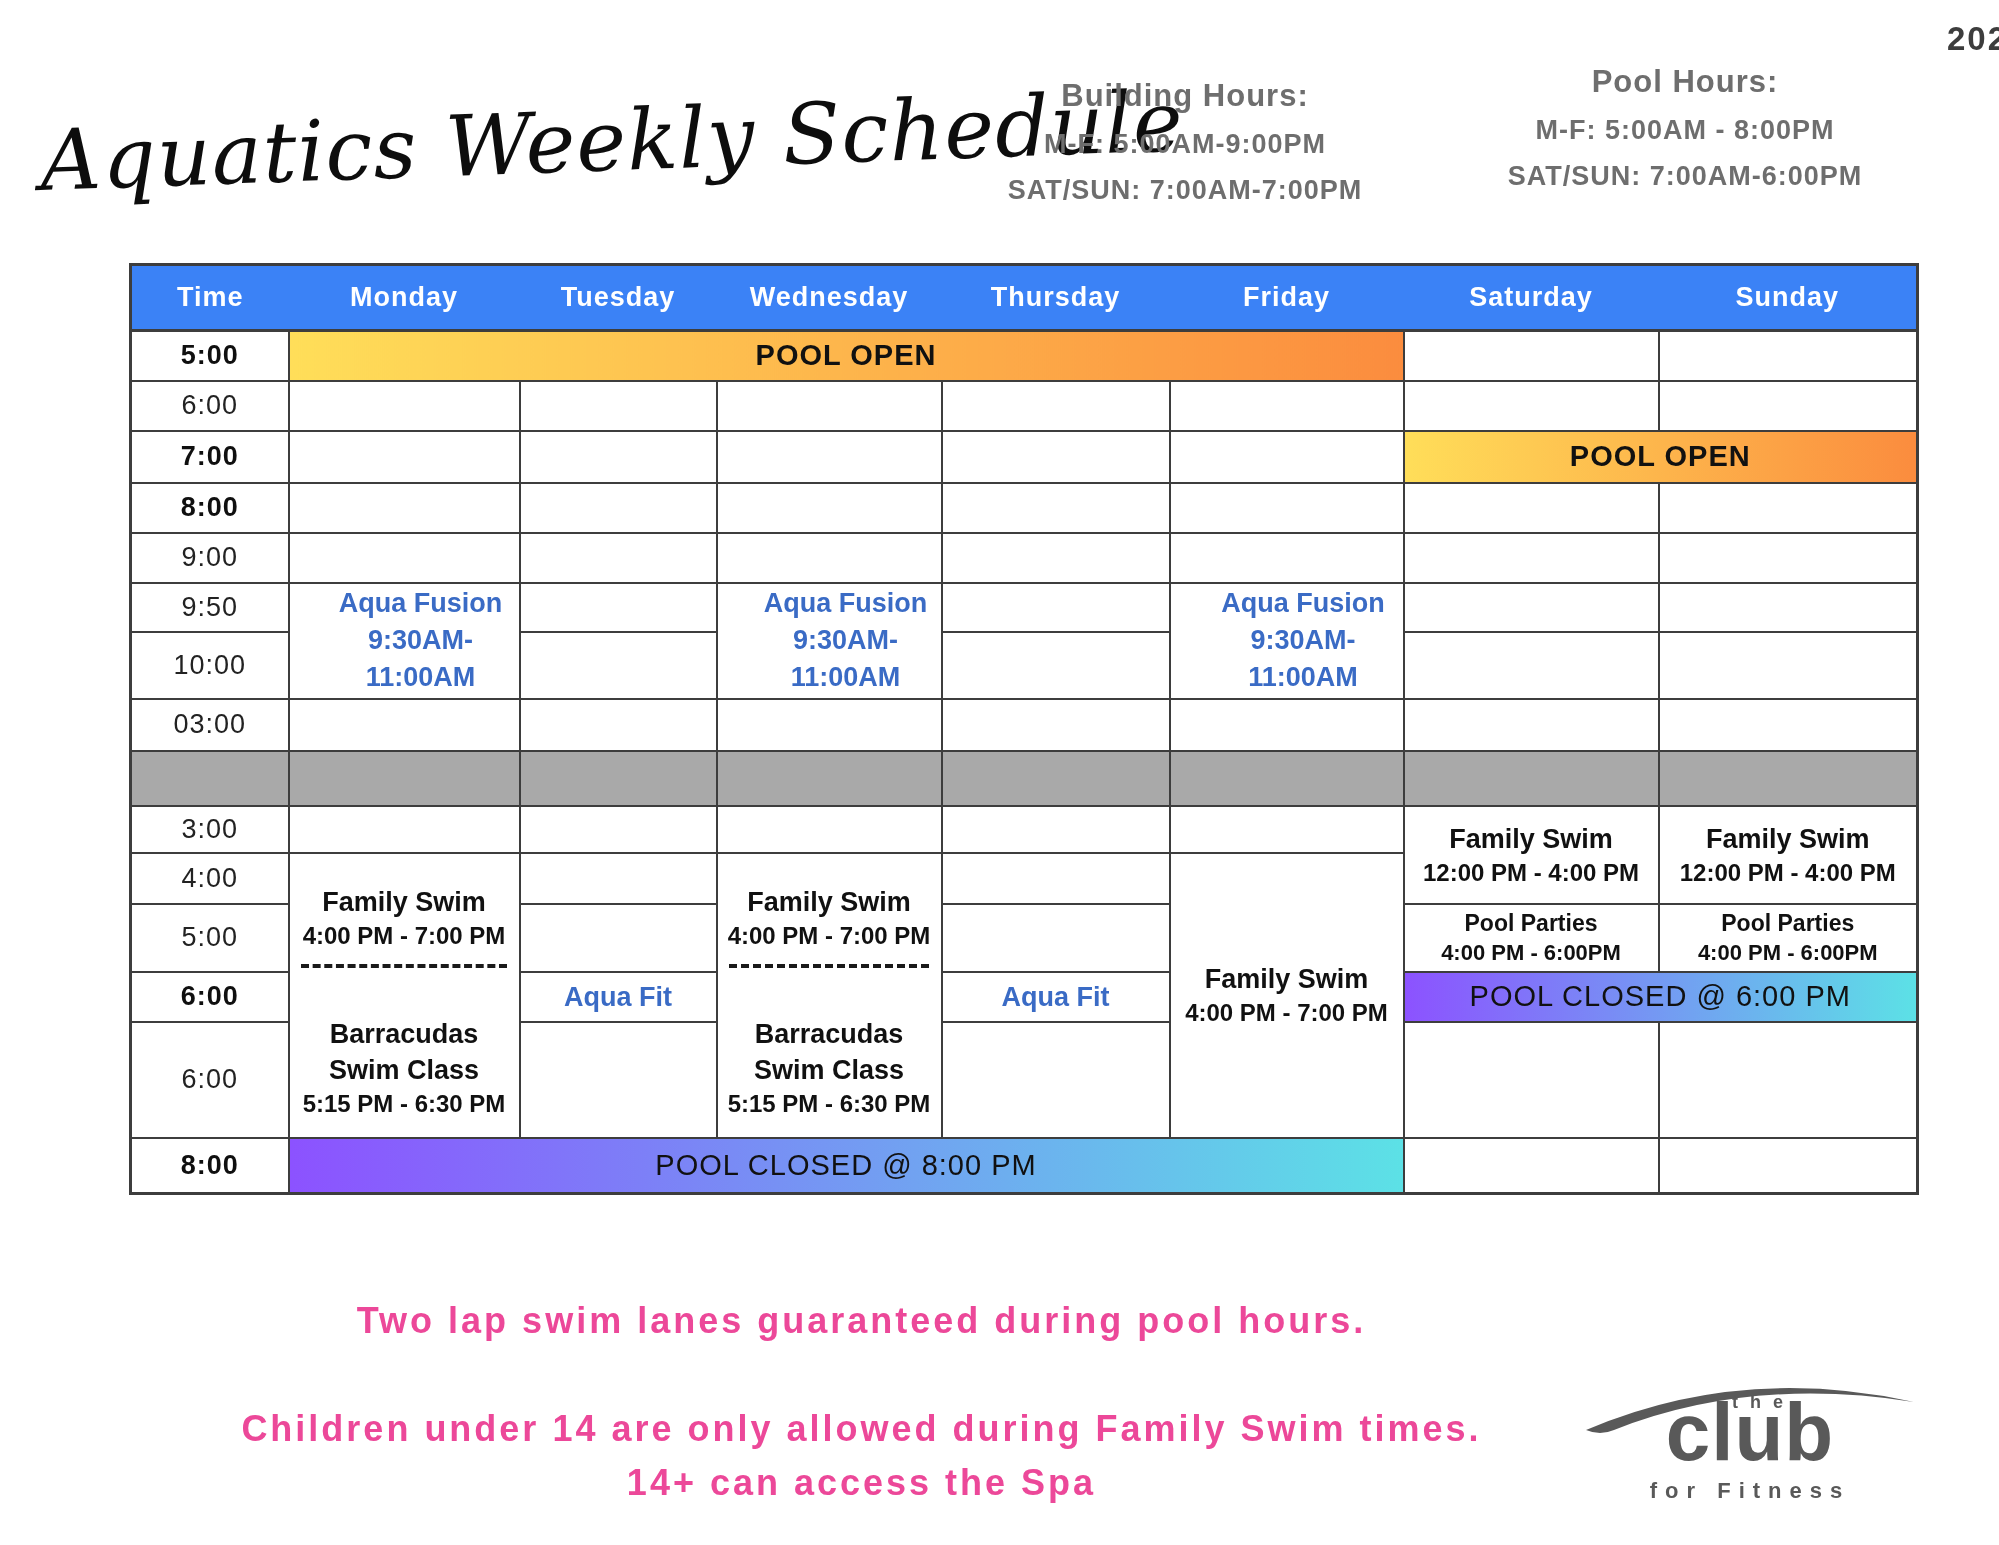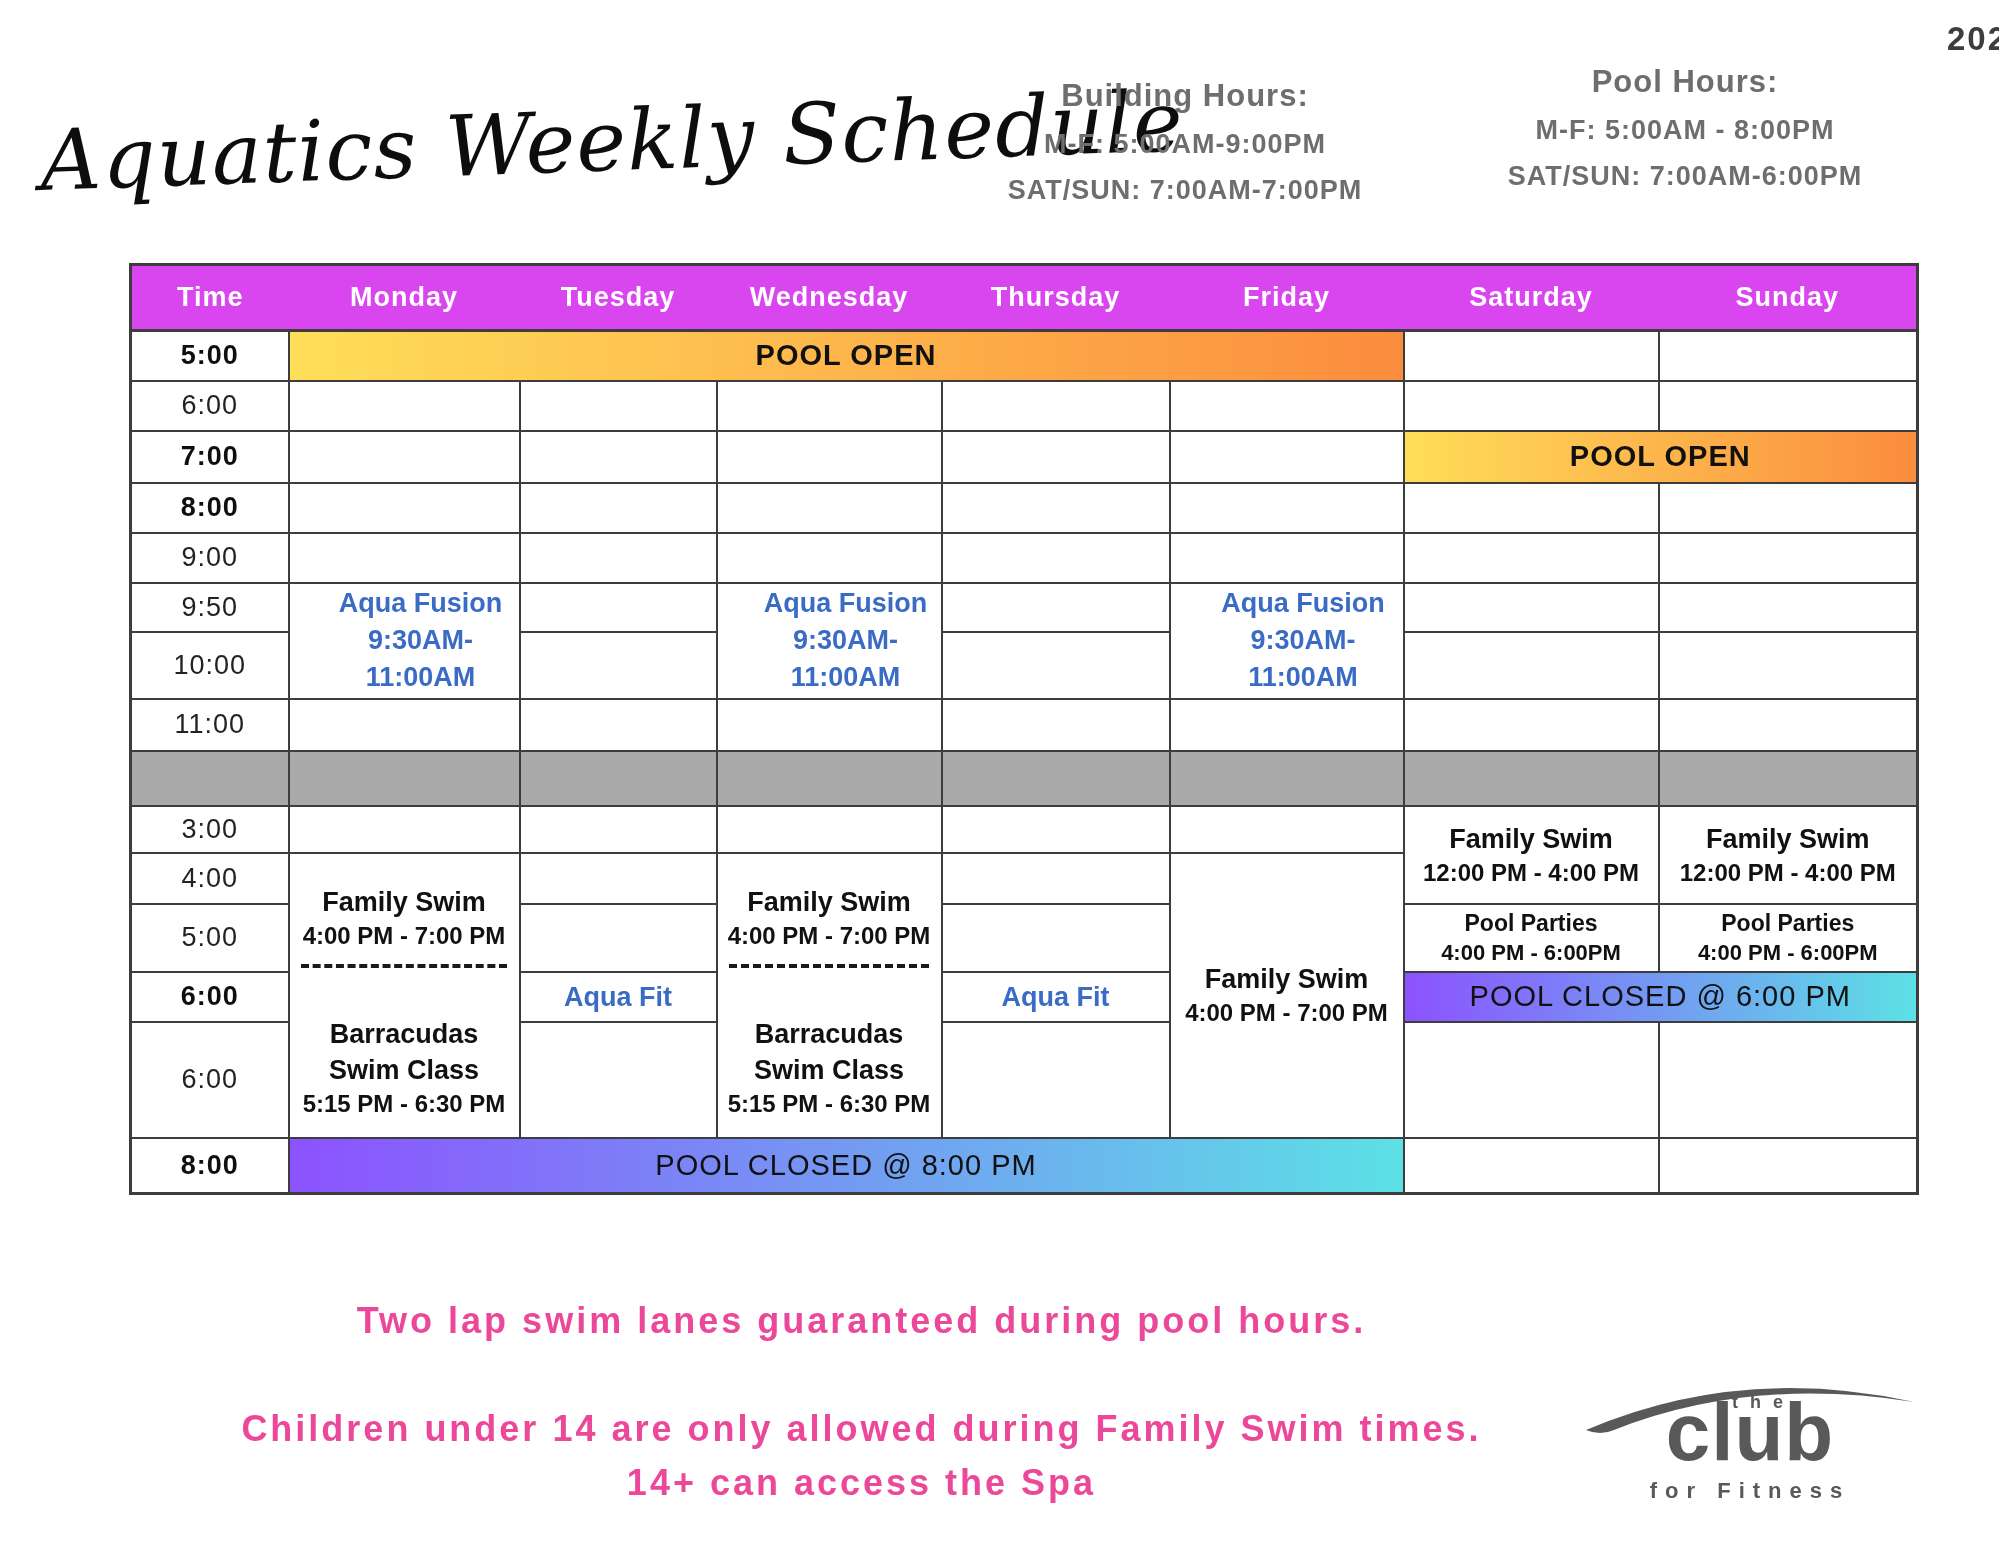--- a/index.html
+++ b/index.html
@@ -15,21 +15,21 @@
         color:#3d3d3d;letter-spacing:2px;}
   .hours{position:absolute;text-align:center;color:#6e6e6e;}
   .hours .hlabel{font-size:31px;font-weight:bold;letter-spacing:1px;}
   .hours .hline{font-size:27px;font-weight:bold;letter-spacing:1px;margin-top:15px;}
   .hours.building{left:1005px;top:78px;width:360px;}
   .hours.pool{left:1505px;top:64px;width:360px;}
 
   
   table.sched{position:absolute;left:129px;top:263px;border-collapse:collapse;
               table-layout:fixed;border:3px solid #3d3d3d;}
-  .sched th{background:#d946ef;color:#ffffff;font-size:27px;font-weight:bold;
+  .sched th{background:#3b82f6;color:#ffffff;font-size:27px;font-weight:bold;
             border:none;border-bottom:3px solid #3d3d3d;padding:16px;letter-spacing:1px;}
   .sched td{border:2px solid #3d3d3d;padding:0;text-align:center;vertical-align:middle;
             background:#ffffff;overflow:hidden;}
   td.time{font-size:27px;font-weight:400;color:#222;letter-spacing:1px;}
   td.time.bold{font-weight:bold;color:#0f0f0f;}
   td.gray{background:#A9A9A9;}
   td.grad-warm{background:linear-gradient(90deg,#FFDE59,#FB8C3E);
                font-size:29px;font-weight:bold;color:#111;letter-spacing:1px;}
   td.grad-cool{background:linear-gradient(90deg,#8C52FF,#5CE1E6);
                font-size:29px;font-weight:normal;color:#111;letter-spacing:1px;}
@@ -183,21 +183,21 @@
 
     <tr style="height:67px">
       <td class="time">10:00</td>
       <td></td>
       <td></td>
       <td></td>
       <td></td>
     </tr>
 
     <tr style="height:52px">
-      <td class="time">11:00</td>
+      <td class="time">03:00</td>
       <td></td>
           <td></td>
       <td></td>
           <td></td>
       <td></td>
           <td></td>
       <td></td>
     </tr>
 
     <tr style="height:55px">

